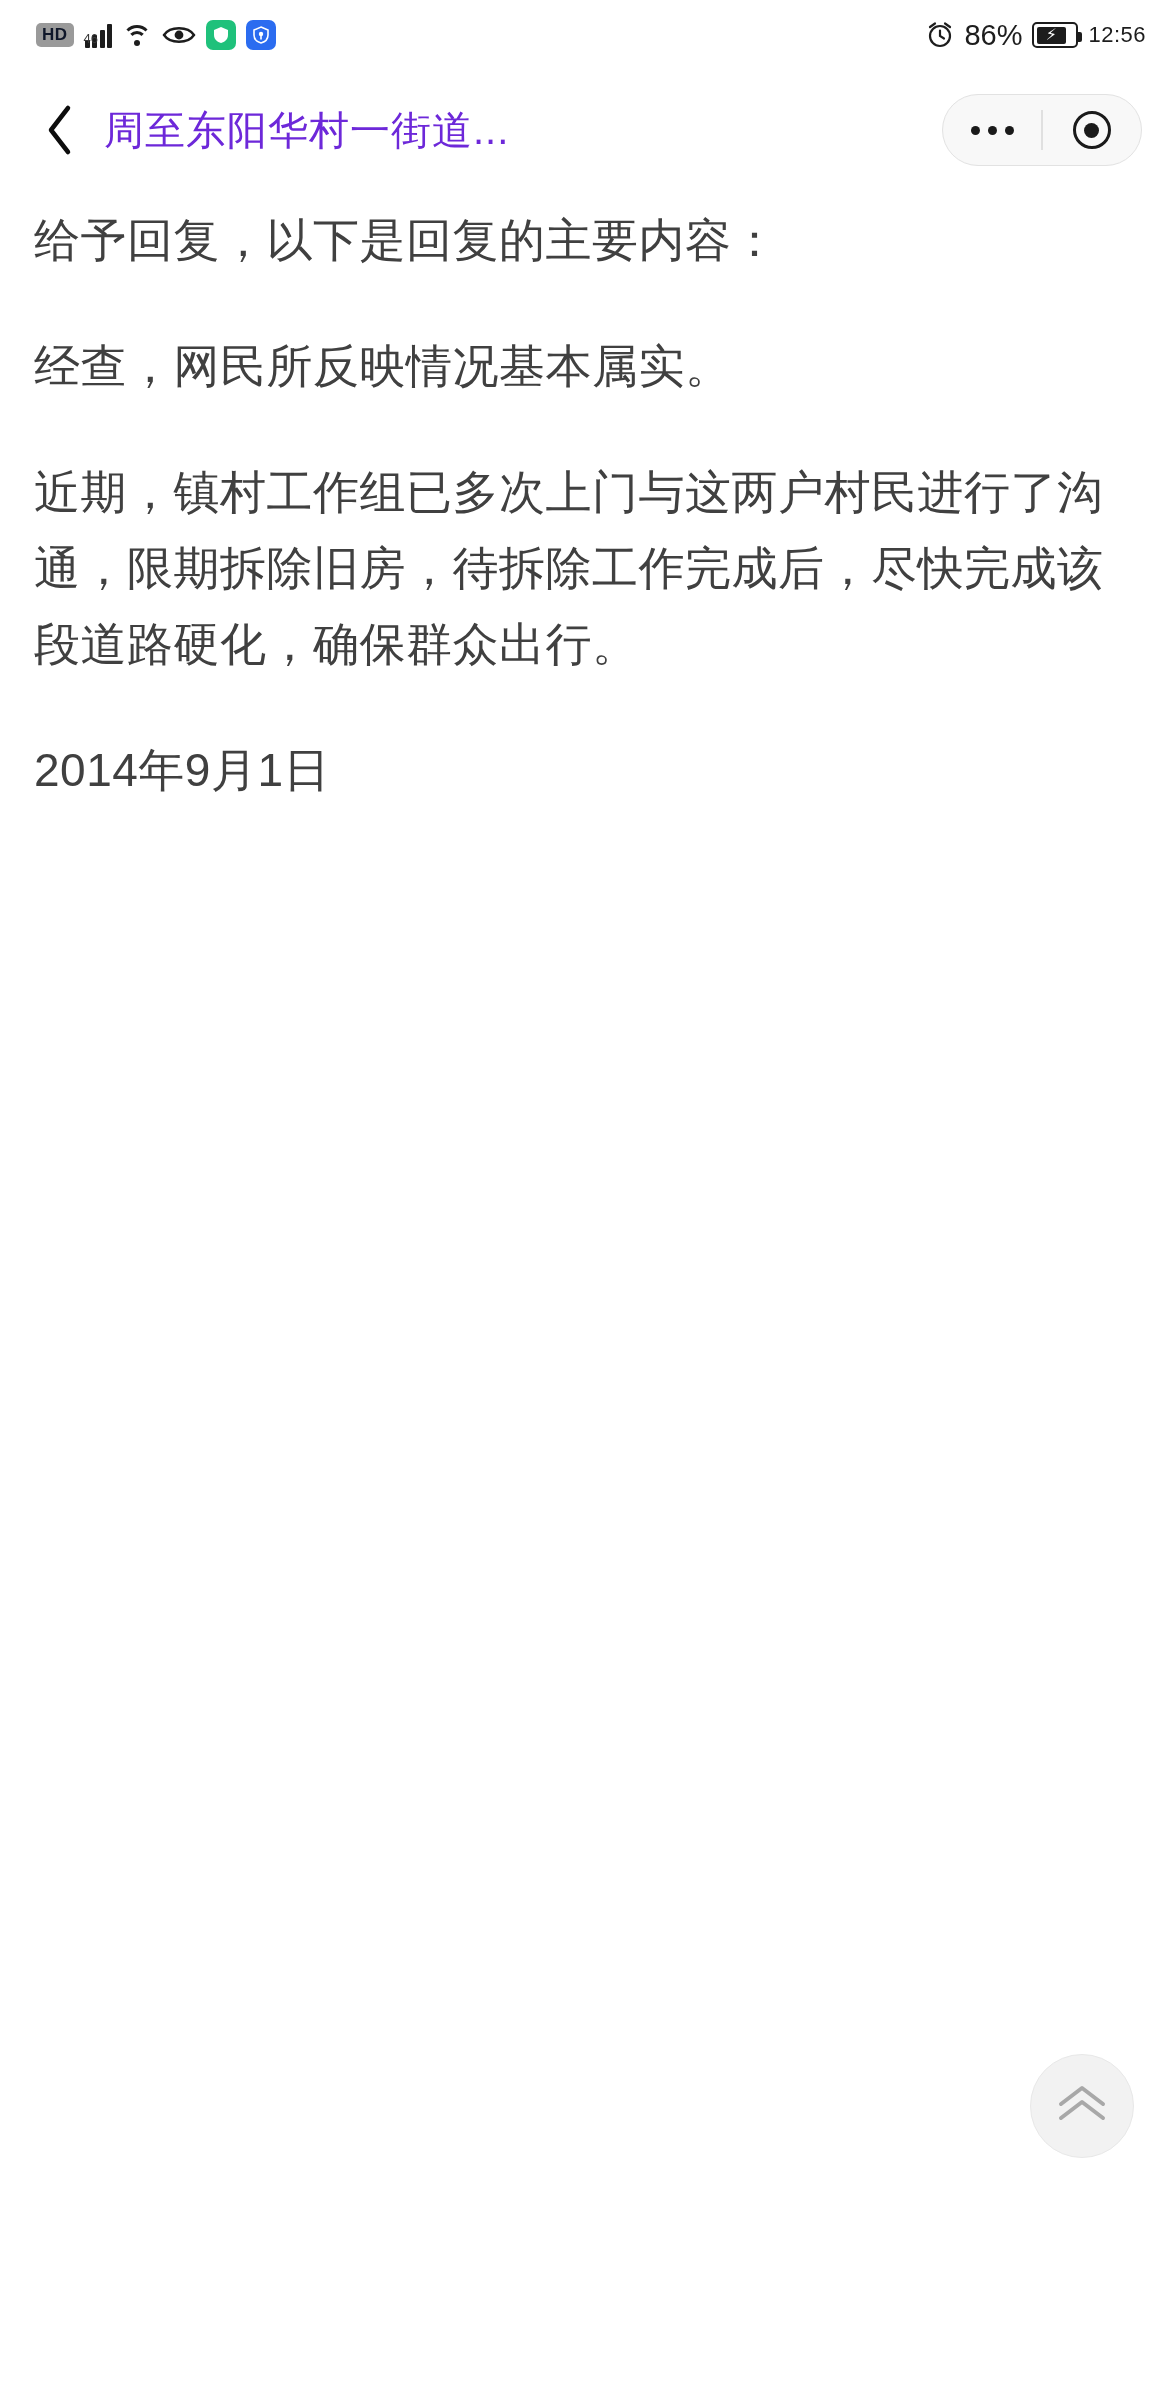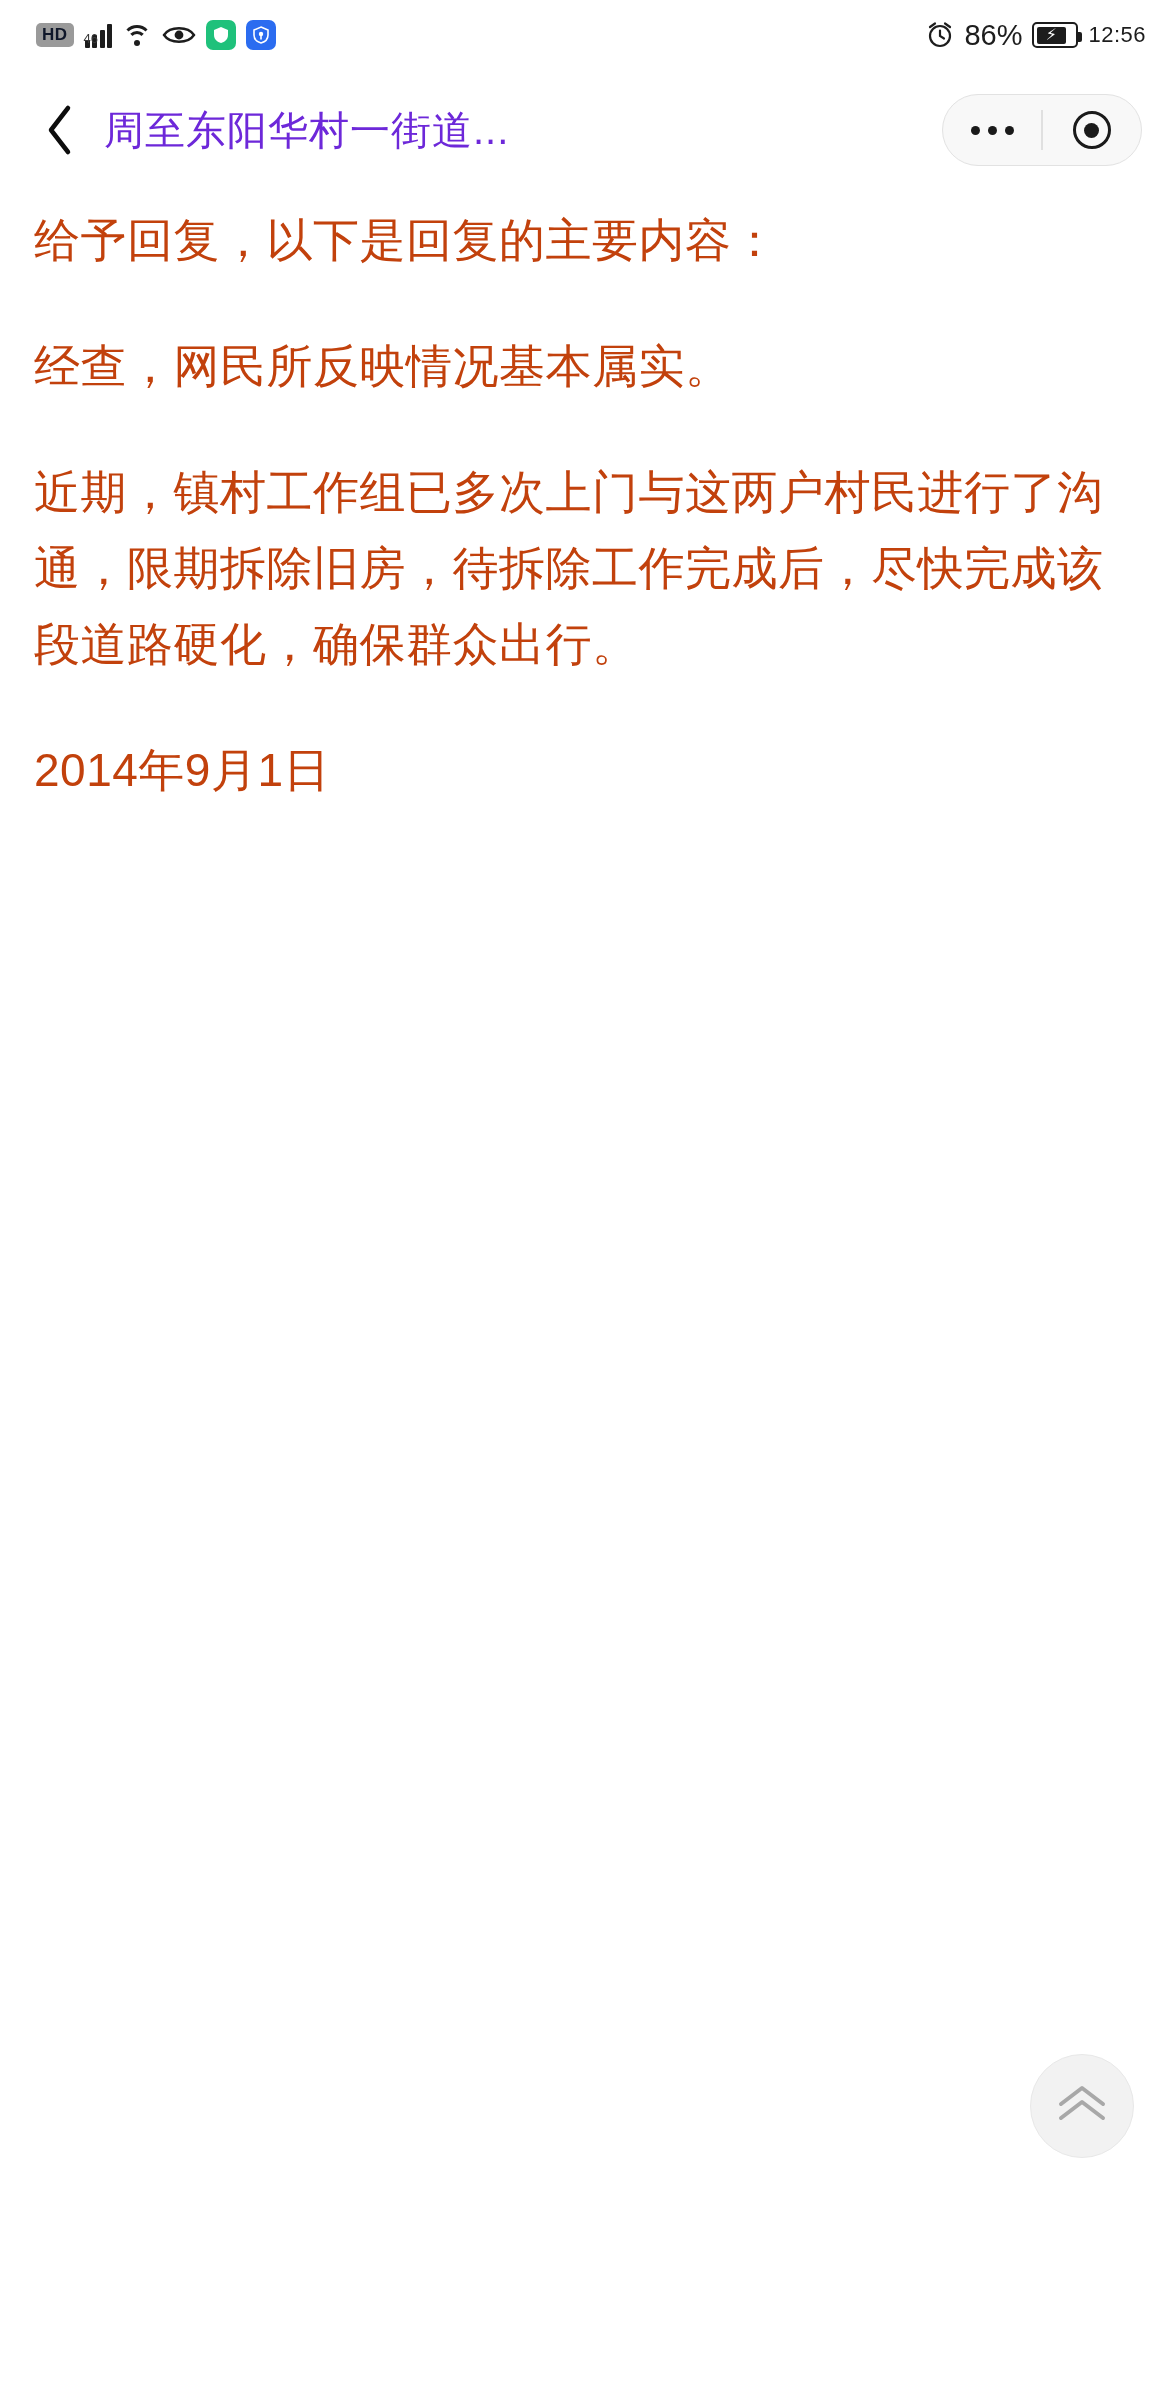--- a/index.html
+++ b/index.html
@@ -203,21 +203,21 @@
   }
 
   
   .article {
     padding: 0 34px;
     margin-top: 12px;
   }
   .para {
     font-size: 46px;
     line-height: 76px;
-    color: #c2410c;
+    color: #404040;
     letter-spacing: 0.5px;
     margin-bottom: 50px;
     word-break: break-word;
     font-family: "Liberation Sans", "DejaVu Sans", sans-serif;
   }
 
   
   .fab {
     position: absolute;
     right: 42px;

